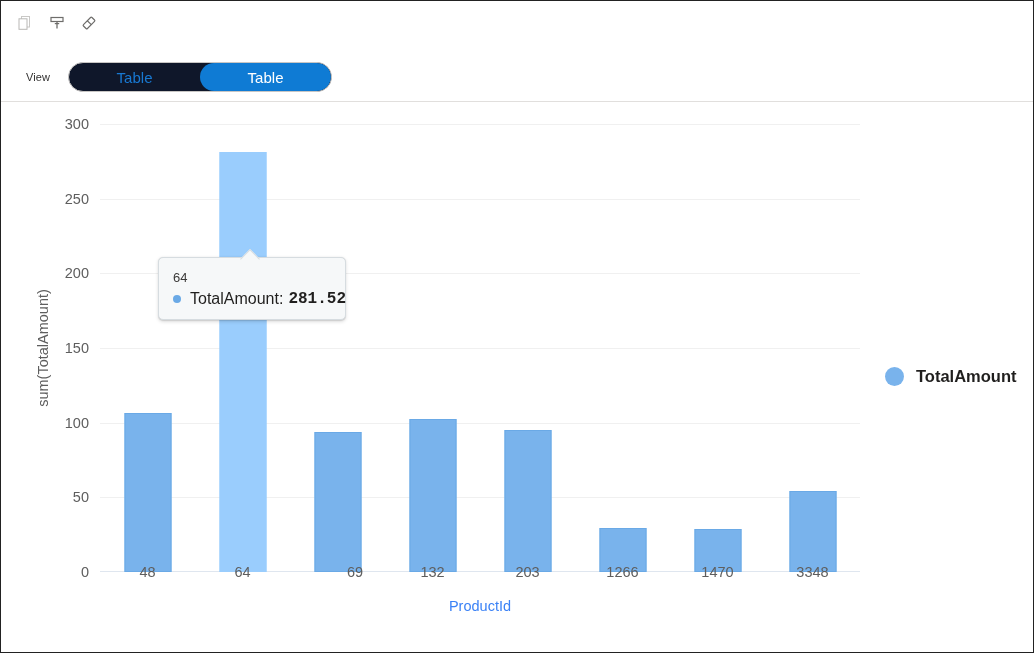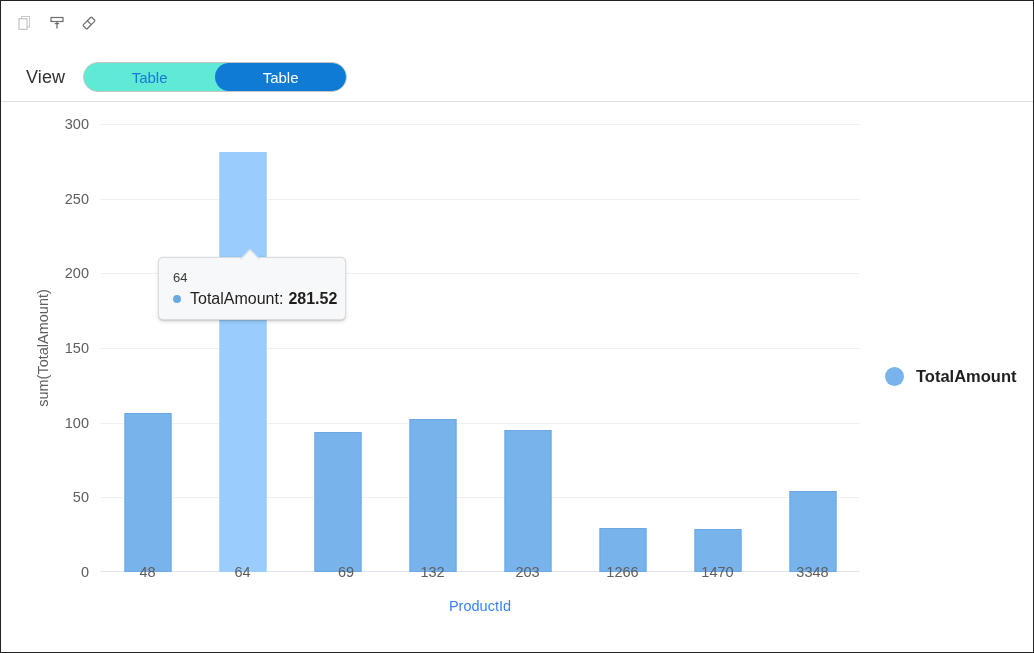--- a/index.html
+++ b/index.html
@@ -51,33 +51,33 @@
   .viewrow {
     position: absolute;
     left: 0; top: 52px;
     width: 100%;
     height: 48px;
     display: flex;
     align-items: center;
   }
   .view-label {
     margin-left: 25px;
-    font-size: 18px;
+    font-size: 11px;
     color: #323130;
     letter-spacing: .1px;
   }
   .switch {
     margin-left: 18px;
     display: flex;
     align-items: stretch;
     height: 30px;
     border: 1px solid #c8c6c4;
     border-radius: 16px;
     overflow: hidden;
-    background: #5eead4;
+    background: #0f172a;
     box-sizing: border-box;
   }
   .switch-opt {
     width: 131px;
     display: flex;
     align-items: center;
     justify-content: center;
     font-size: 15px;
     color: #1879d2;
     cursor: pointer;
@@ -257,21 +257,21 @@
     white-space: nowrap;
   }
   .tt-dot {
     width: 8px;
     height: 8px;
     border-radius: 50%;
     background: #6aa9e6;
     margin-right: 9px;
     flex: none;
   }
-  .tt-val { font-weight: bold; margin-left: 5px; }
+  .tt-val { font-weight: bold; margin-left: 5px; font-family: Liberation Mono, monospace; }
   .tt-arrow-up {
     position: absolute;
     left: 241px;
     top: 147px;
     width: 17px;
     height: 10px;
     z-index: 21;
   }
   .tt-arrow-up:after {
     content: "";
@@ -379,21 +379,21 @@
           </div>
           <div class="bar-slot" style="left: 87.5%; width: 12.5%;">
             <div class="bar" title="3348: 54.5" style="height: 18.1667%;"></div>
           </div>
         </div>
     </div>
 
     <div id="xticks">
         <span class="xtick" style="left: 146.5px;">48</span>
         <span class="xtick" style="left: 241.5px;">64</span>
-        <span class="xtick" style="left: 345px;">69</span>
+        <span class="xtick" style="left: 354px;">69</span>
         <span class="xtick" style="left: 431.5px;">132</span>
         <span class="xtick" style="left: 526.5px;">203</span>
         <span class="xtick" style="left: 621.5px;">1266</span>
         <span class="xtick" style="left: 716.5px;">1470</span>
         <span class="xtick" style="left: 811.5px;">3348</span>
       </div>
     <div class="xlabel">ProductId</div>
 
     <div class="legend">
       <span class="legend-dot"></span>

